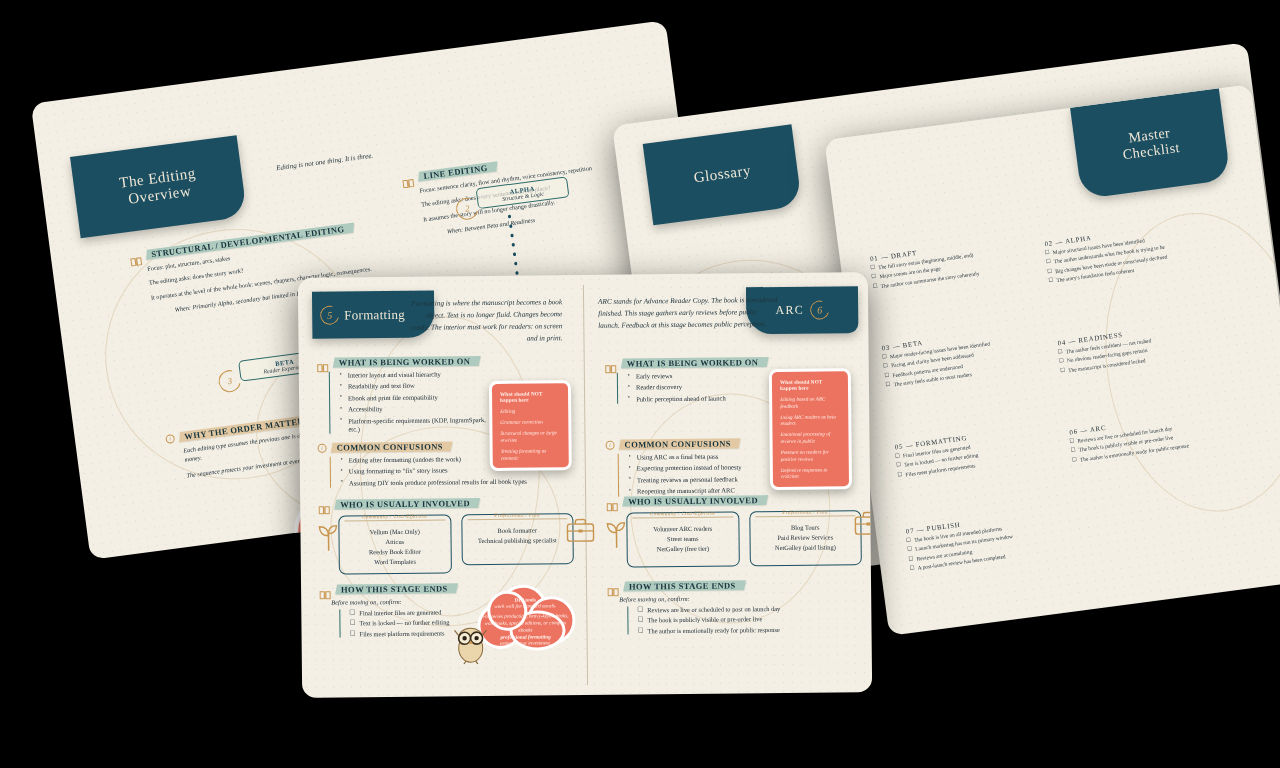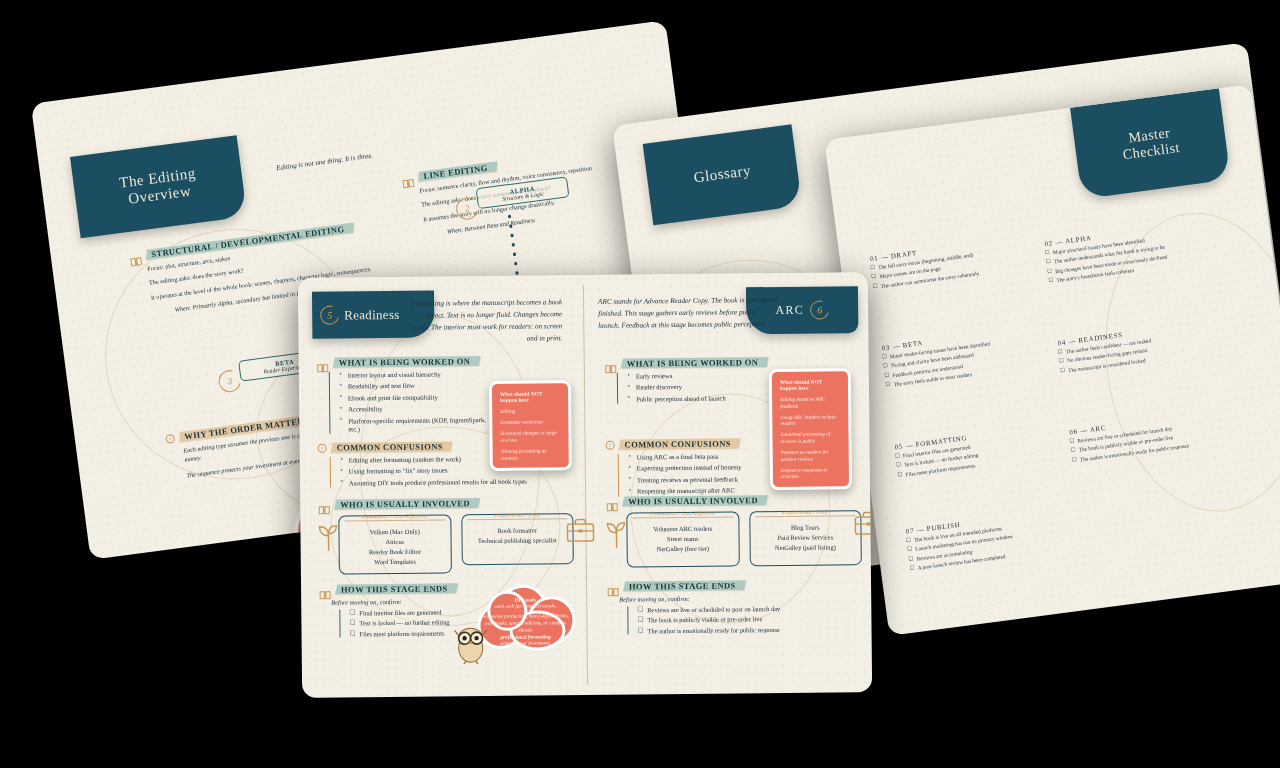--- a/index.html
+++ b/index.html
@@ -325,21 +325,21 @@
     <div class="swirl" style="left:30px;top:150px;width:230px;height:200px;"></div>
     <div class="swirl" style="left:60px;top:40px;width:180px;height:300px;"></div>
     <div class="swirl" style="left:330px;top:120px;width:200px;height:230px;"></div>
     <div class="gutter"></div>
 
     <div class="page" style="position:absolute;left:0;top:0;width:285px;height:100%;">
       <div class="banner" style="position:absolute;left:14px;top:14px;width:122px;height:47px;justify-content:flex-start;padding-left:8px;gap:5px;">
         <span class="num-ring" style="width:19px;height:19px;font-size:10px;">
           <span>5</span>
         </span>
-        <span style="font-size:13px;letter-spacing:.3px;">Readiness</span>
+        <span style="font-size:13px;letter-spacing:.3px;">Formatting</span>
       </div>
       <div class="intro" style="position:absolute;left:110px;top:16px;width:168px;">Formatting is where the manuscript becomes a book object. Text is no longer fluid.  Changes become costly. The interior must work for readers: on screen and in print.</div>
 
       <div style="position:absolute;left:8px;top:80px;width:180px;">
         <div class="sec-head">
           <span class="ico-book">
             <svg width="12" height="9" viewBox="0 0 12 9">
                 <path d="M1 1h4.2v7H1zM6.8 1H11v7H6.8z" fill="none" stroke="#C8954F" stroke-width="1"></path>
                 <path d="M6 1.6v6.6" stroke="#C8954F" stroke-width=".8"></path>
               </svg>

